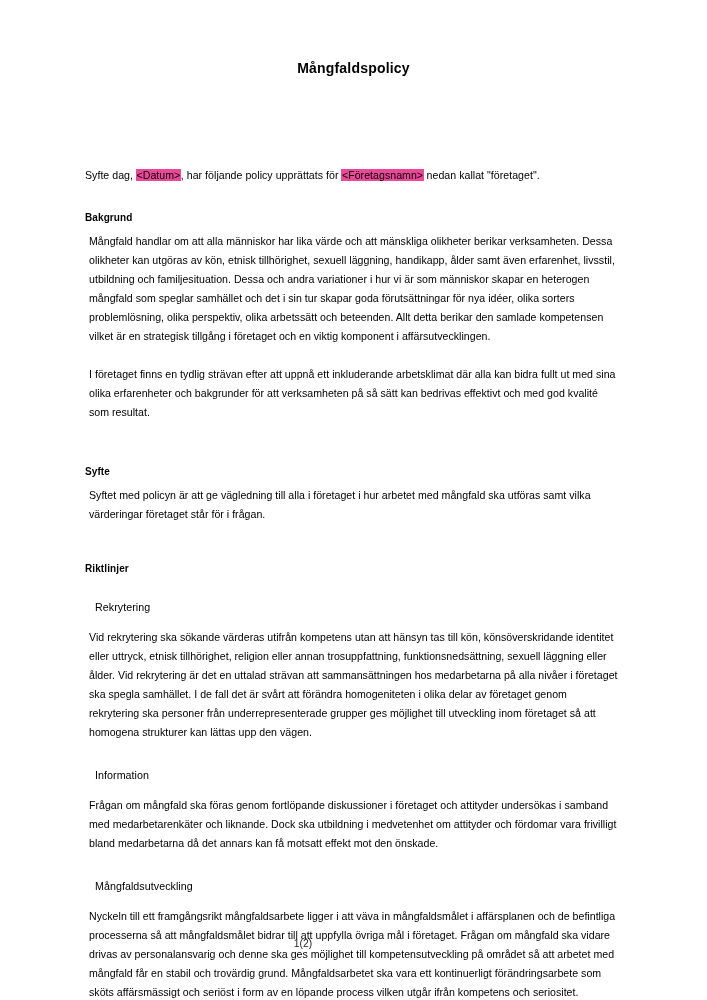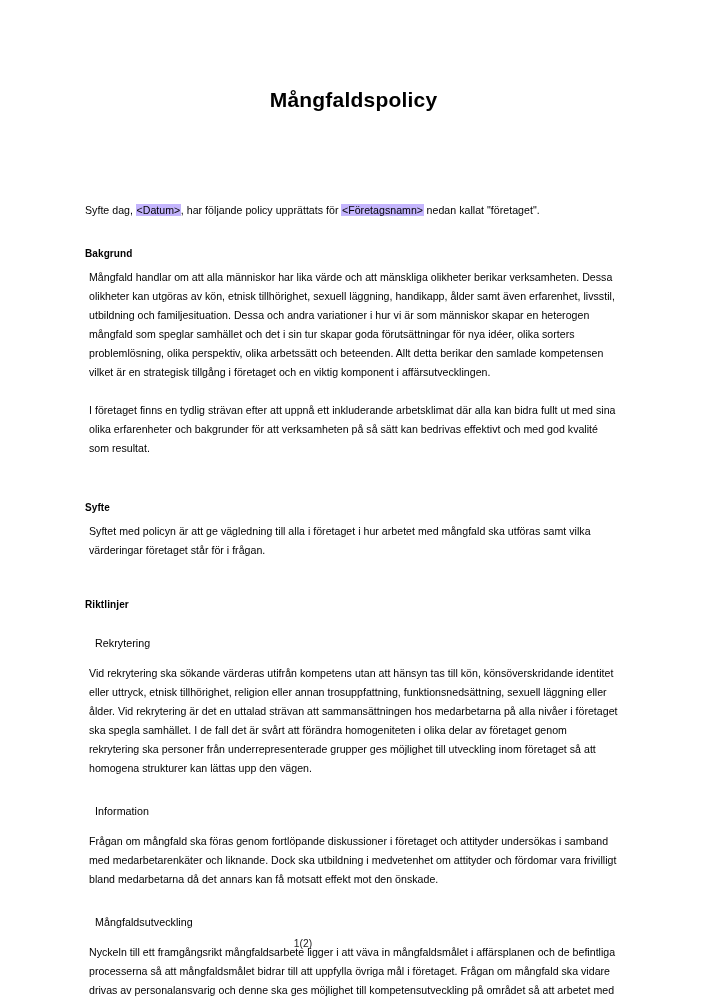--- a/index.html
+++ b/index.html
@@ -30,38 +30,38 @@
   
   .content {
     position: absolute;
     left: 85px;
     top: 0;
     width: 537px;
   }
 
   .doc-title {
     text-align: center;
-    font-size: 21px;
+    font-size: 14px;
     font-weight: bold;
     letter-spacing: 0.2px;
     margin: 0;
-    padding-top: 87px;
+    padding-top: 60px;
     line-height: 1.2;
   }
 
   .intro {
     margin: 0;
     padding-top: 92px;
     font-size: 10.6px;
     line-height: 12.4px;
     letter-spacing: 0.03px;
   }
 
   .hl {
-    background-color: #c4b5fd;
+    background-color: #ec4899;
     padding: 0 0.5px;
   }
 
   h2.section {
     font-size: 10px;
     font-weight: bold;
     margin: 0;
     line-height: 15px;
     letter-spacing: 0.1px;
   }

